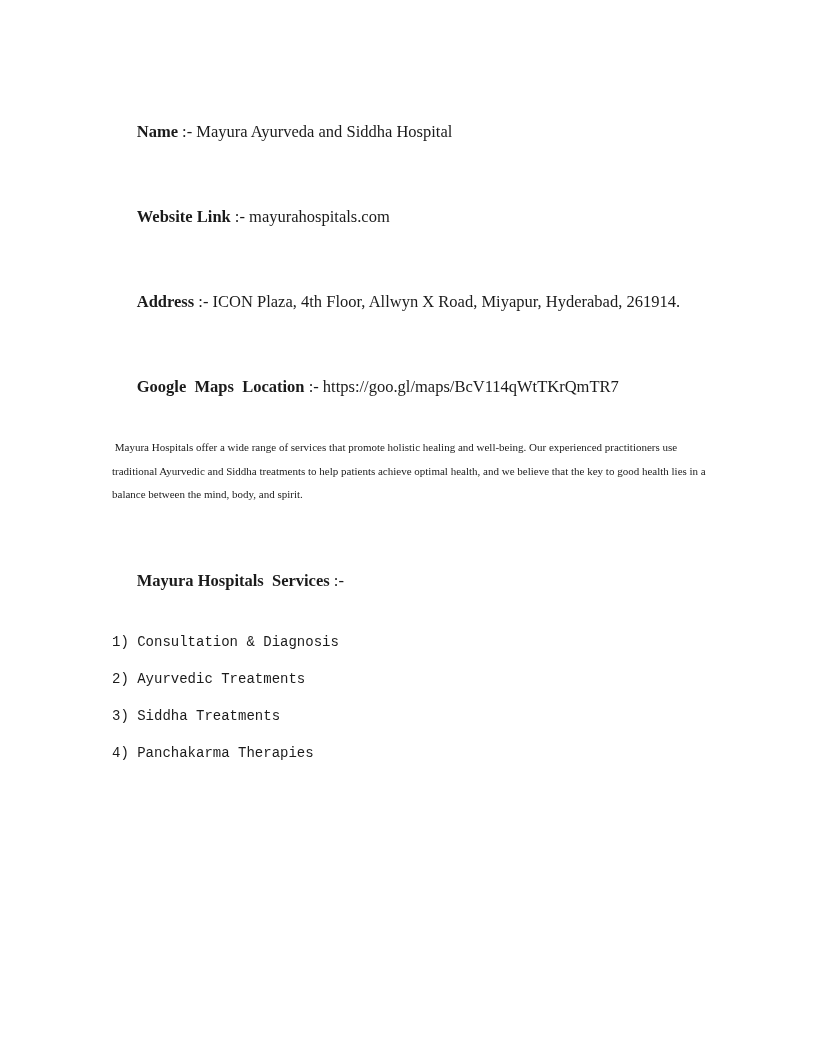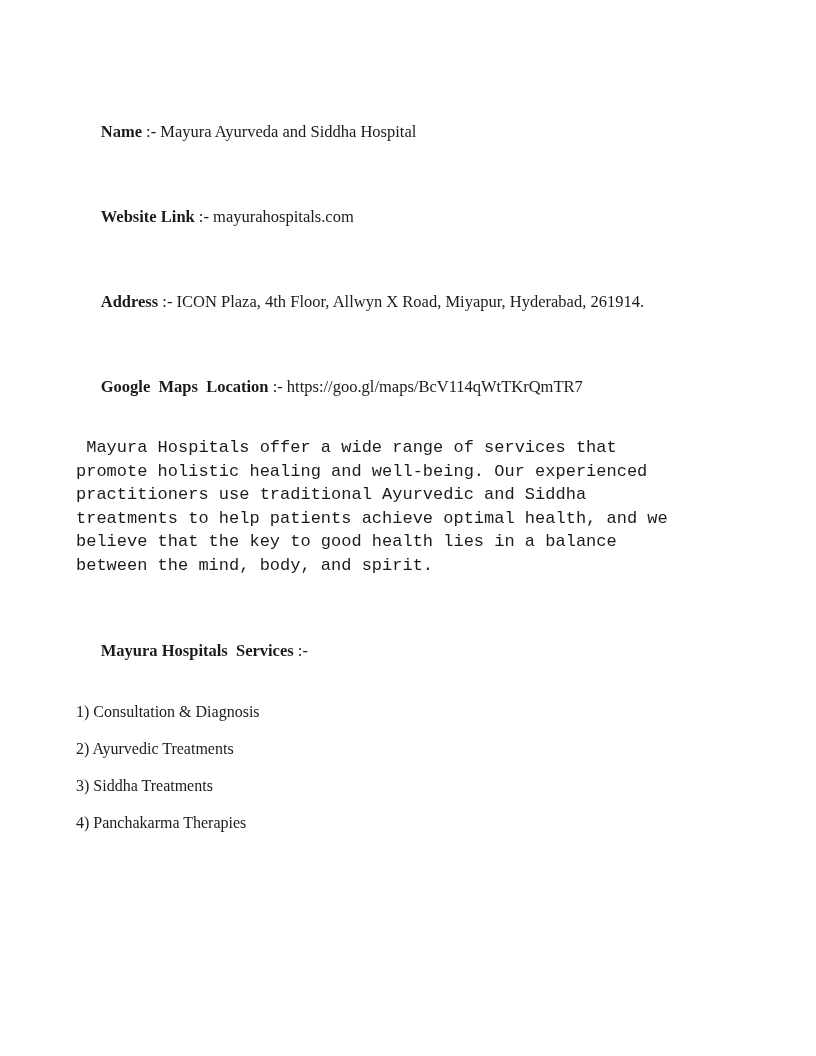--- a/index.html
+++ b/index.html
@@ -1,20 +1,20 @@
 <!DOCTYPE html>
 <html><head>
 <meta charset="utf-8">
 <style>
   html, body { margin: 0; padding: 0; background: #ffffff; }
   .page {
     width: 816px;
     height: 1056px;
     box-sizing: border-box;
-    padding: 96px 96px 0 76px;
+    padding: 96px 96px 0 112px;
     background: #ffffff;
     font-family: "Liberation Serif", "DejaVu Serif", serif;
     color: #1b1b1b;
     overflow: hidden;
   }
   .line {
     margin: 0 0 13px 0;
     font-size: 16.5px;
     line-height: 24px;
     white-space: pre-wrap;
@@ -26,27 +26,26 @@
   .section-heading {
     margin: 0 0 13px 0;
     font-size: 16.5px;
     line-height: 24px;
     white-space: pre-wrap;
   }
   .about-heading { margin-top: 36px; }
   .services-heading { margin-top: 38px; }
   .about-body {
     margin: 0 0 13px 0;
-    font-size: 17px;
+    font-size: 11px;
     line-height: 23.5px;
     max-width: 614px;
     white-space: pre-wrap;
-    font-family: Liberation Mono, monospace;
   }
-  .service-item { margin: 8px 0 13px 0; font-size: 16px; line-height: 24px; white-space: pre-wrap; }
+  .service-item { margin: 8px 0 13px 0; font-size: 14px; line-height: 24px; white-space: pre-wrap; font-family: Liberation Mono, monospace; }
 </style>
 </head>
 <body>
 
 <main class="page">
 
   <section>
     <p class="line">
       <span class="label">Name</span><span class="sep"> :- </span><span class="value">Mayura Ayurveda and Siddha Hospital</span>
     </p>

